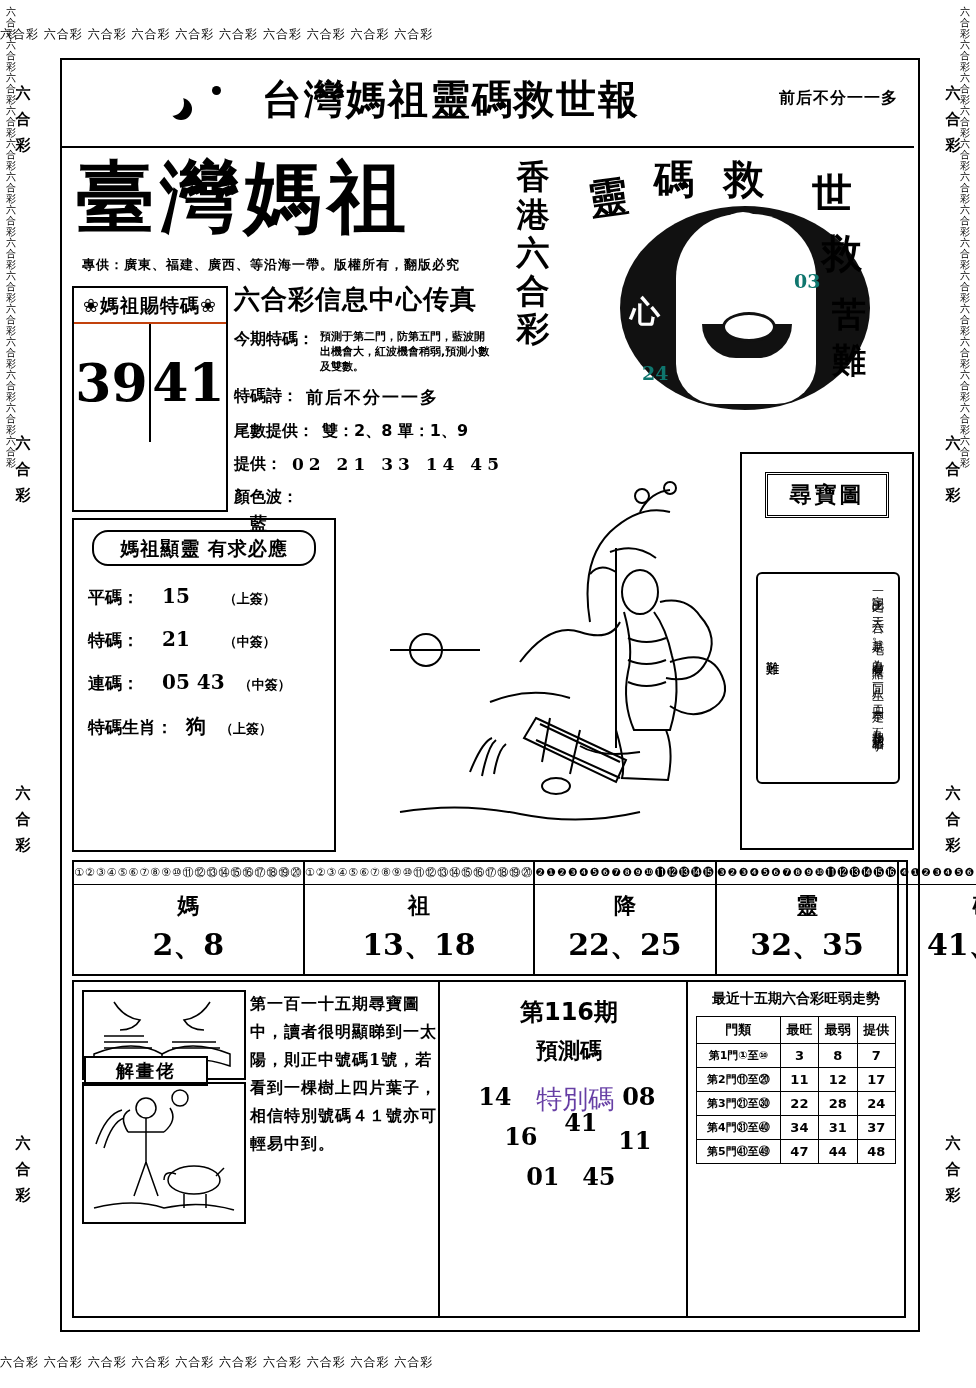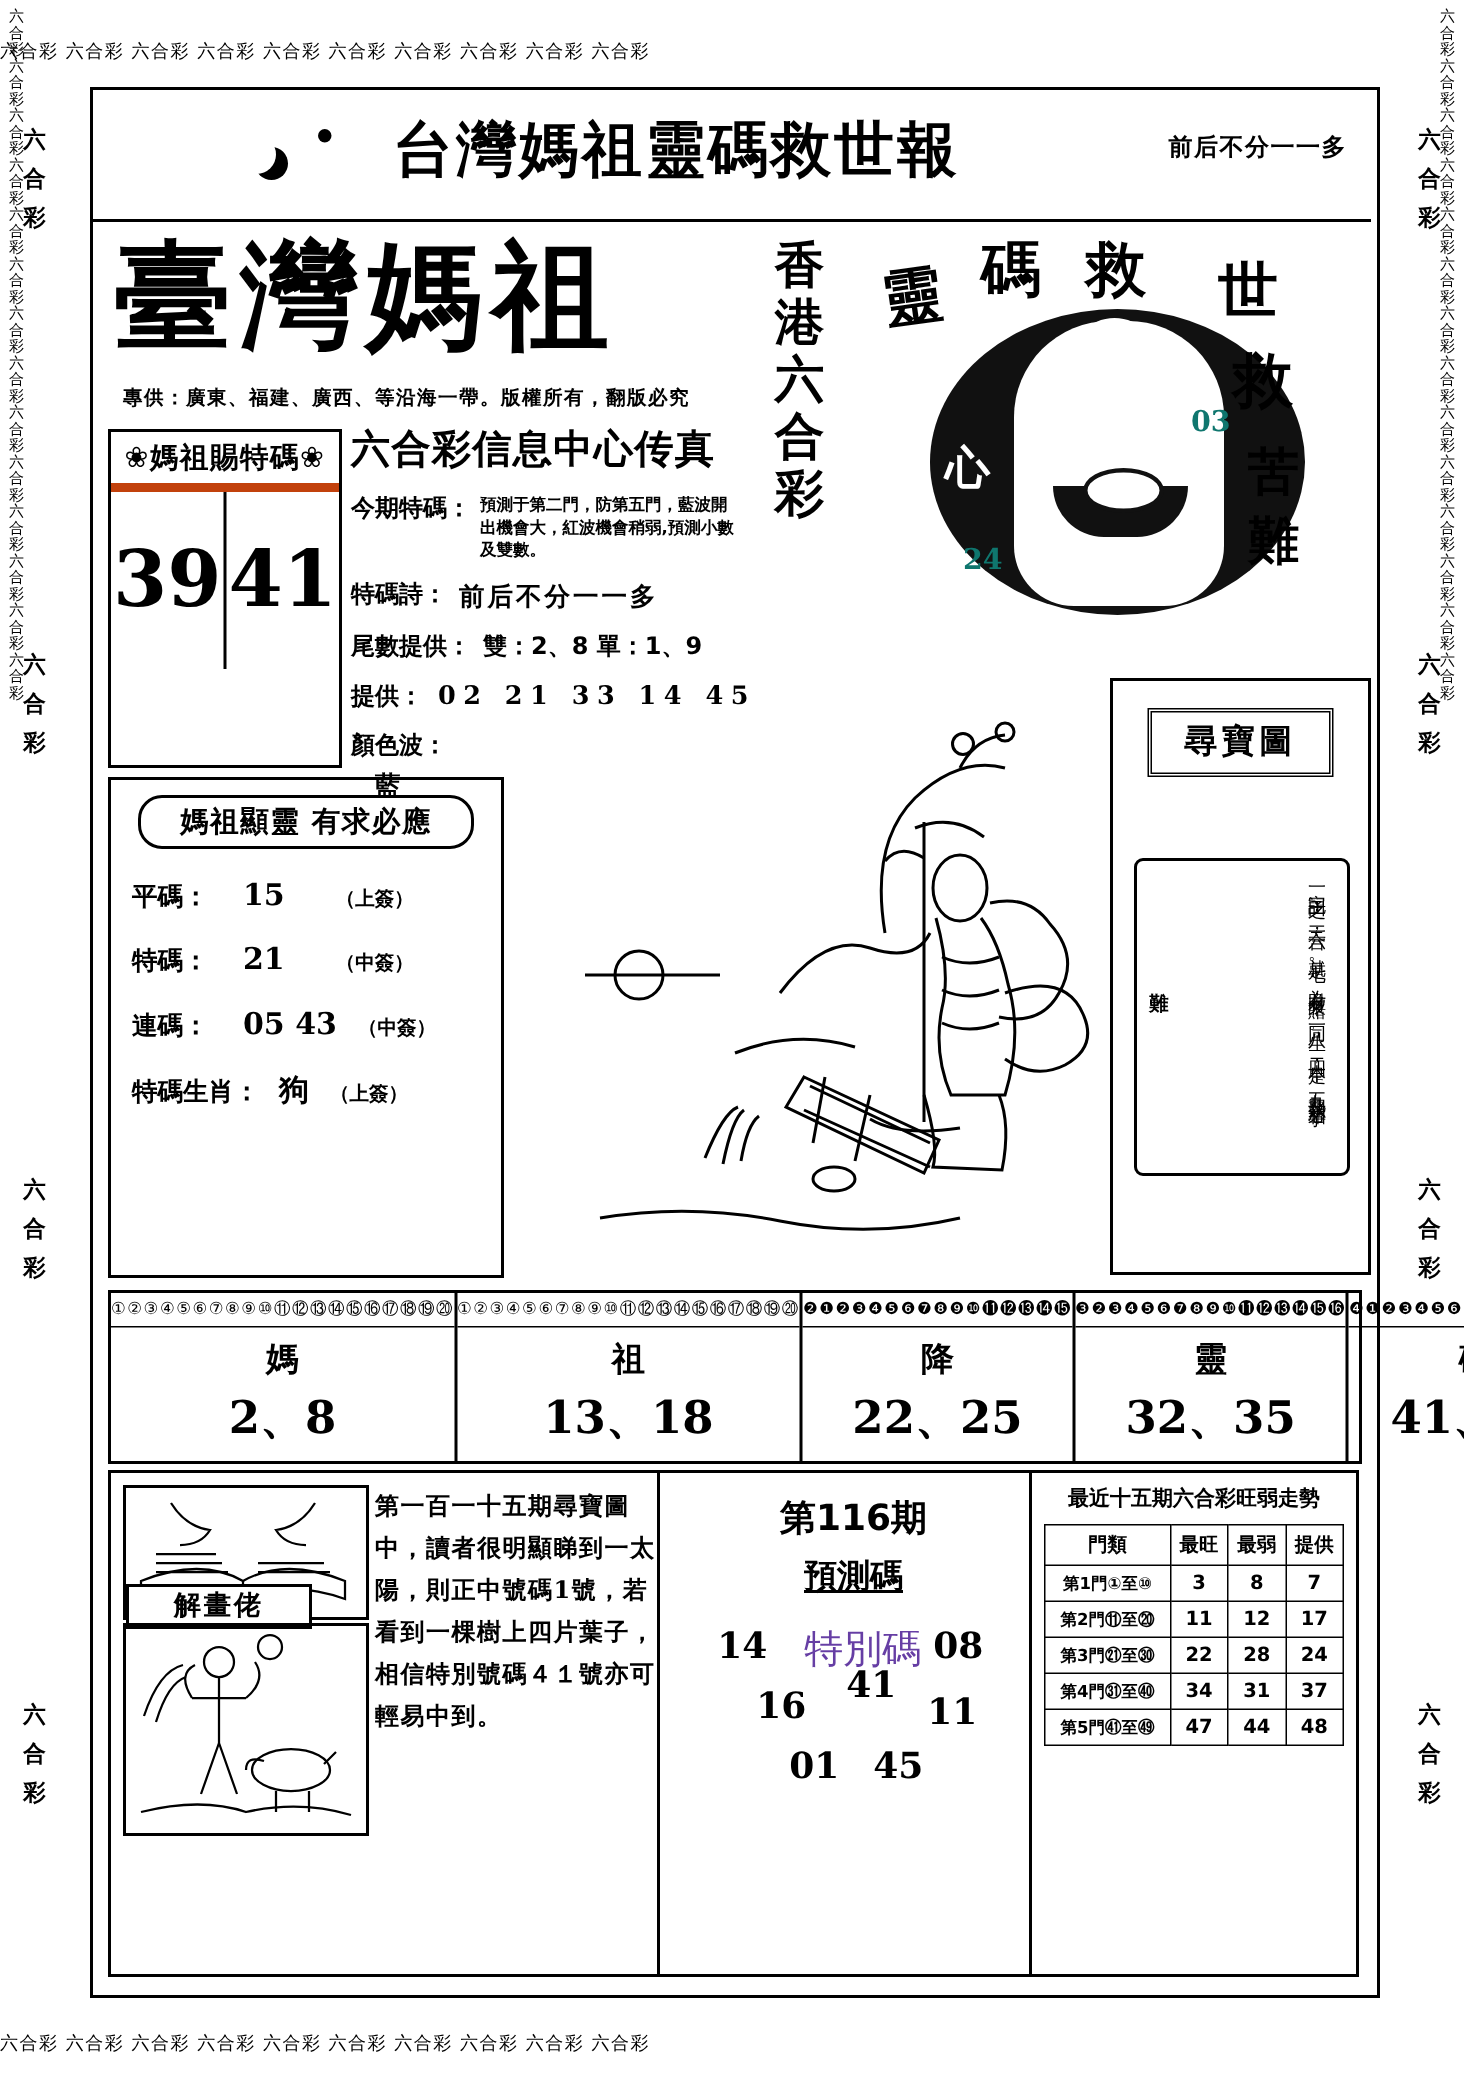--- a/index.html
+++ b/index.html
@@ -35,21 +35,21 @@
   .ink-oval{position:absolute;left:36px;top:54px;width:250px;height:204px;border-radius:50%;background:#111;}
   .ink-figure{position:absolute;left:92px;top:62px;width:140px;height:190px;background:#fff;border-radius:64px 64px 40px 40px;}
   .ink-head{position:absolute;left:128px;top:60px;width:62px;height:66px;background:#fff;border-radius:50% 50% 44% 44%;}
   .ink-bowl{position:absolute;left:118px;top:172px;width:90px;height:34px;background:#111;border-radius:0 0 40px 40px;}
   .ink-bowl2{position:absolute;left:138px;top:160px;width:48px;height:24px;background:#fff;border:3px solid #111;border-radius:50%;}
   .ink-ch{position:absolute;font-size:40px;font-weight:bold;font-family:"DejaVu Serif",serif;}
   .ink-num{position:absolute;font-size:19px;font-weight:bold;font-family:"DejaVu Serif",serif;color:#0f766e;}
 
   
   .box-special{position:absolute;left:10px;top:226px;width:152px;height:222px;border:2px solid #000;}
-  .box-special-hd{height:34px;border-bottom:6px solid #c2410c;font-size:19px;font-weight:bold;text-align:center;line-height:34px;letter-spacing:1px;}
+  .box-special-hd{height:34px;border-bottom:2px solid #c2410c;font-size:19px;font-weight:bold;text-align:center;line-height:34px;letter-spacing:1px;}
   .box-special-row{height:60px;border-bottom:2px solid #000;display:flex;}
   .box-special-row>div{flex:1;text-align:center;font-size:30px;font-weight:bold;line-height:60px;}
   .box-special-row>div:first-child{border-right:2px solid #000;}
   .box-special-nums{height:auto;display:flex;}
   .box-special-nums>div{flex:1;text-align:center;font-size:52px;font-weight:bold;line-height:118px;font-family:"DejaVu Serif",serif;}
   .box-special-nums>div:first-child{border-right:2px solid #000;}
 
   
   .info{position:absolute;left:172px;top:222px;width:300px;}
   .info-title{font-size:26px;font-weight:bold;letter-spacing:1px;}
@@ -94,21 +94,21 @@
   .bp1{width:374px;}
   .bp2{width:240px;padding-left:12px;}
   .bp3{width:222px;}
 
   .solver-img{position:absolute;left:8px;top:8px;width:160px;height:86px;border:2px solid #000;}
   .solver-label{position:absolute;left:10px;top:74px;width:120px;height:26px;background:#fff;border:2px solid #000;text-align:center;line-height:26px;font-size:18px;font-weight:bold;letter-spacing:2px;}
   .solver-img2{position:absolute;left:8px;top:100px;width:160px;height:138px;border:2px solid #000;overflow:hidden;}
   .bp1-text{position:absolute;left:176px;top:8px;width:190px;font-size:16px;line-height:28px;font-weight:bold;font-family:"DejaVu Serif",serif;letter-spacing:1px;}
 
   .bp2-title{text-align:center;font-size:24px;font-weight:bold;margin-top:14px;}
-  .bp2-sub{text-align:center;font-size:22px;font-weight:bold;margin-top:8px;text-decoration:underline;}
+  .bp2-sub{text-align:center;font-size:22px;font-weight:bold;margin-top:8px;}
   .bp2-nums{position:relative;height:140px;margin-top:12px;font-family:"DejaVu Serif",serif;font-weight:bold;font-size:24px;}
   .bp2-nums span{position:absolute;}
   .bp2-ghost{position:absolute;font-size:26px;font-weight:normal;color:#4c1d95;opacity:.85;}
 
   .bp3-title{text-align:center;font-size:14px;font-weight:bold;margin-top:8px;letter-spacing:0;}
   table.trend{border-collapse:collapse;margin:8px auto 0;width:200px;font-size:13px;}
   table.trend th,table.trend td{border:1px solid #000;text-align:center;padding:4px 2px;font-weight:bold;}
   table.trend td.cat{font-size:11px;white-space:nowrap;}
 </style>
 </head>

